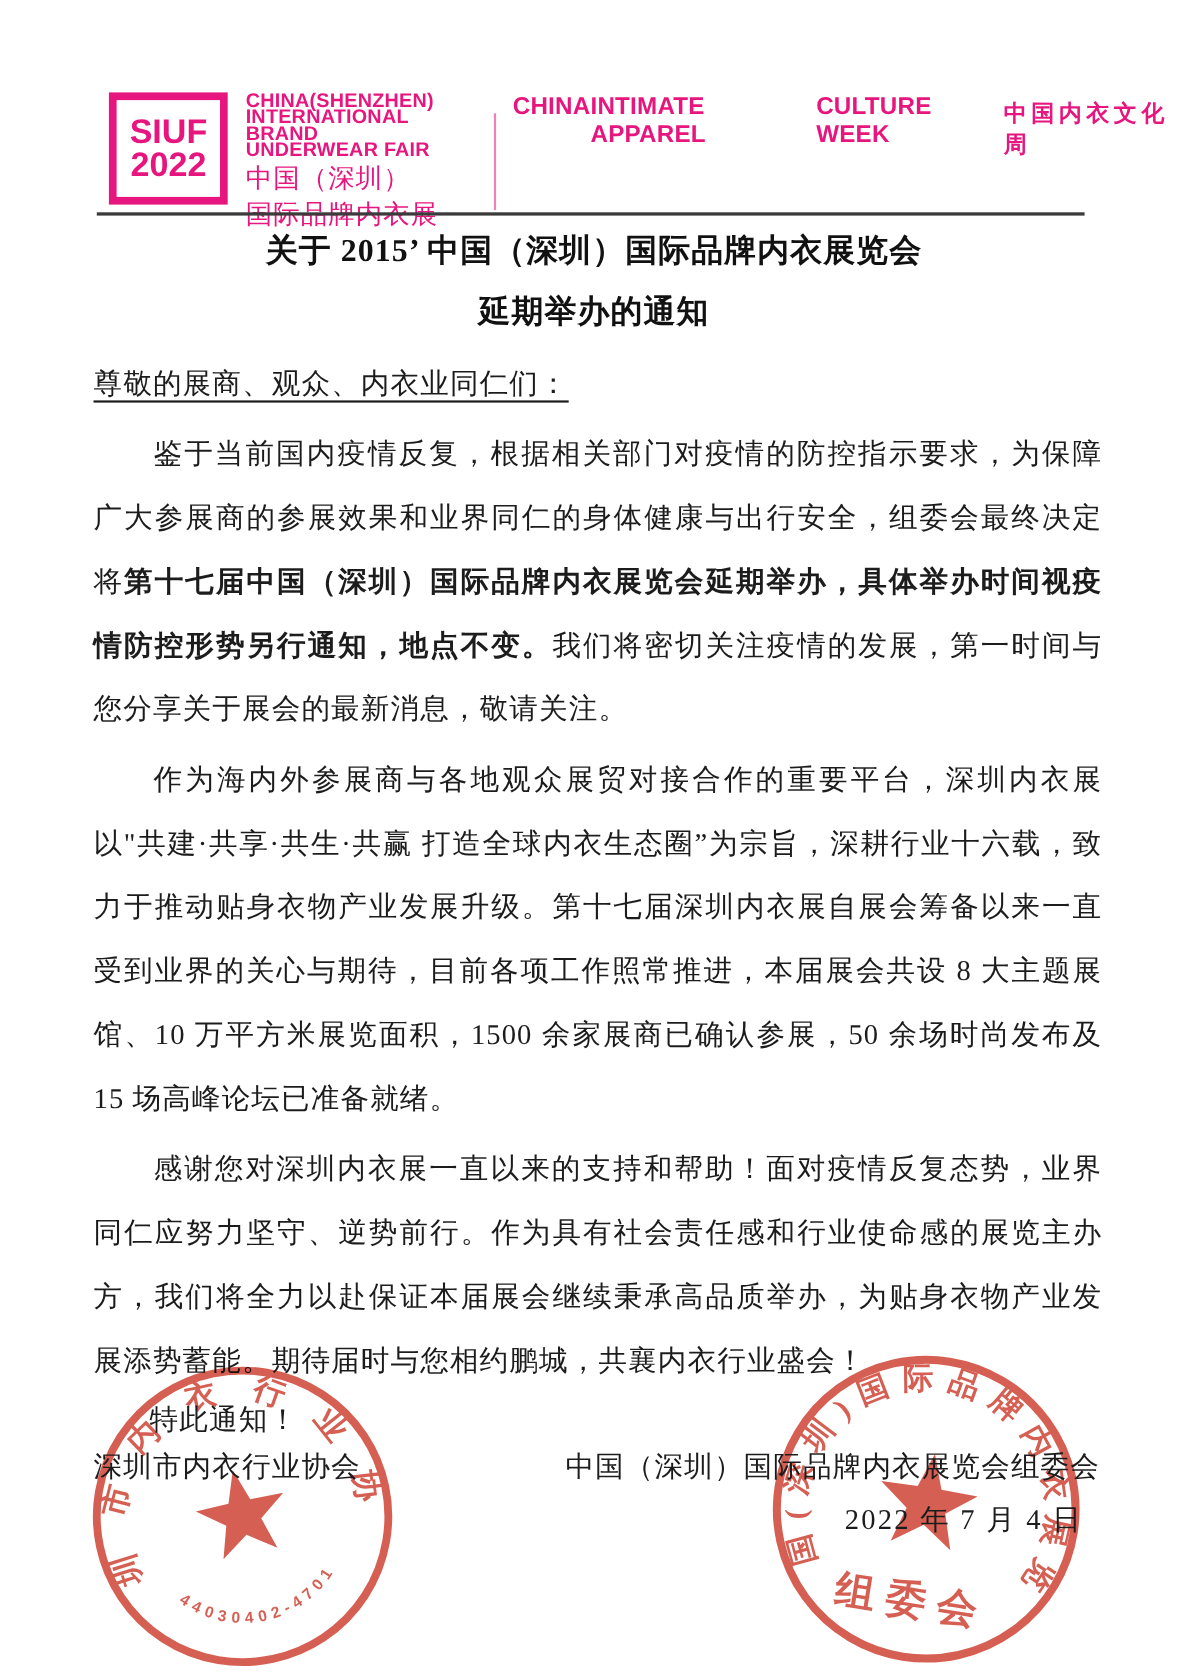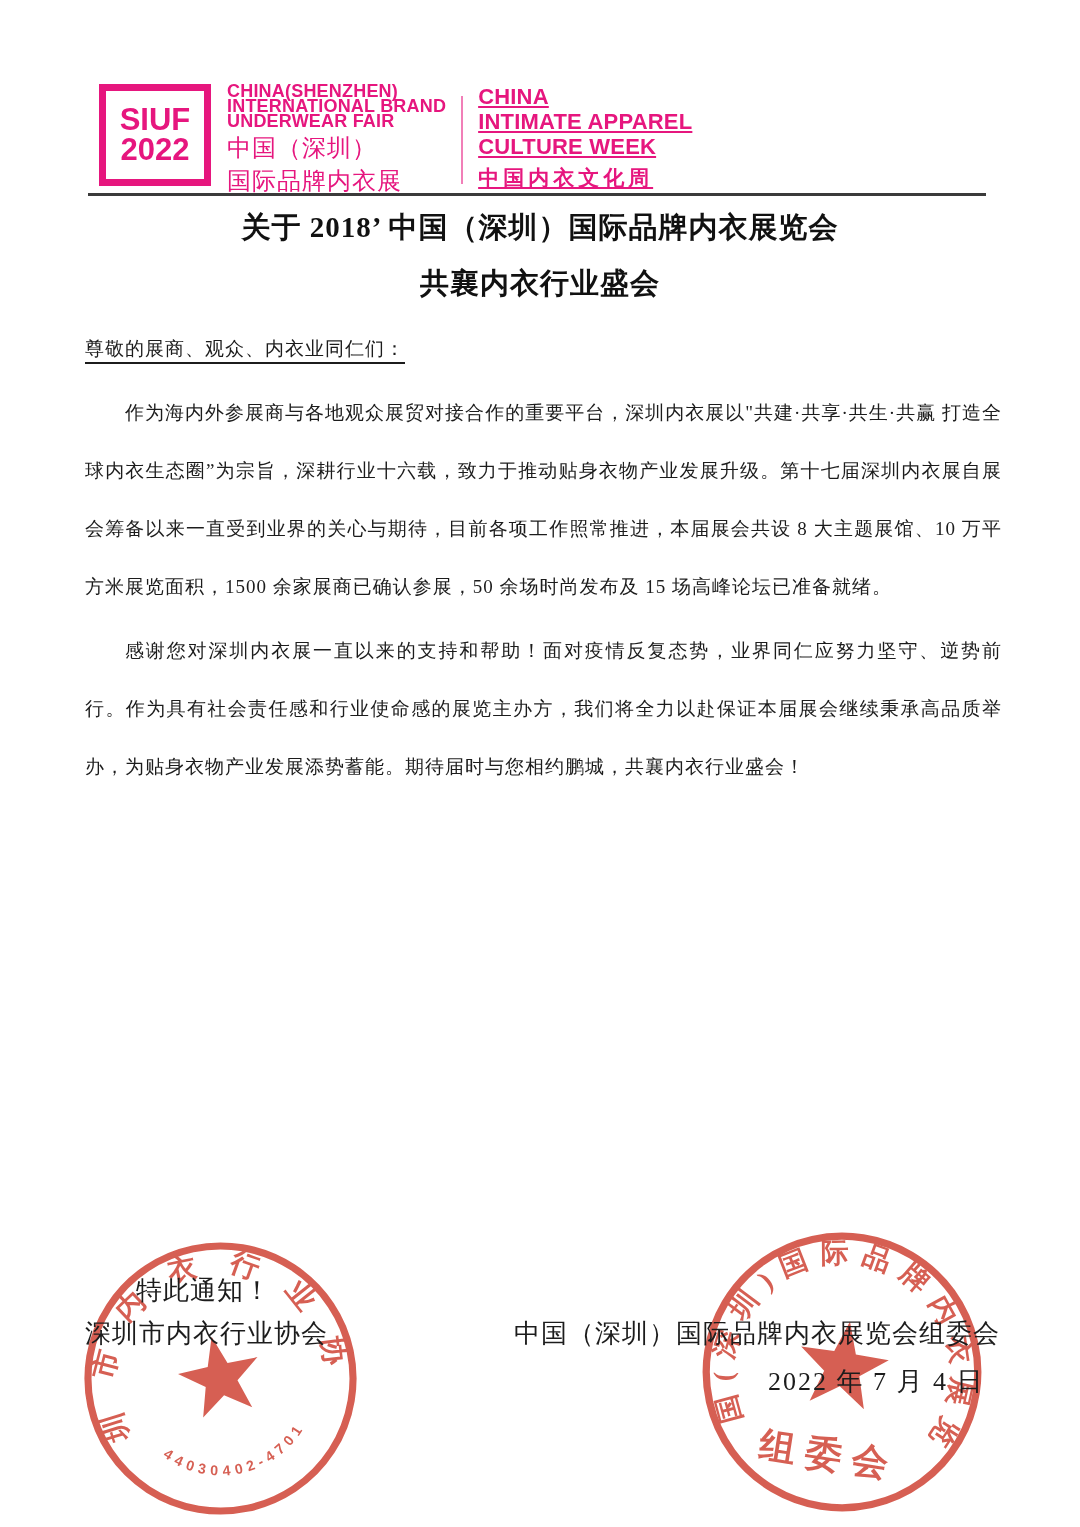--- a/index.html
+++ b/index.html
@@ -35,21 +35,21 @@
     font-weight:bold;line-height:.98;
     font-size:31px;letter-spacing:0;
   }
   .logo-mid{margin-left:16px;display:flex;flex-direction:column;justify-content:center;}
   .logo-en-small{font-size:18px;font-weight:bold;line-height:15px;letter-spacing:.2px;}
   .logo-cn-big{font-size:24px;font-weight:normal;line-height:29px;letter-spacing:1px;margin-top:4px;}
   .logo-divider{
     width:2px;height:88px;background:var(--brand);opacity:.55;
     margin:auto 15px;
   }
-  .logo-right{display:flex;flex-direction:column;justify-content:flex-start;text-decoration:underline;}
+  .logo-right{display:flex;flex-direction:row;justify-content:flex-start;}
   .logo-en-big{font-size:22px;font-weight:bold;line-height:25px;letter-spacing:.2px;}
   .logo-cn-small{font-size:21px;font-weight:bold;letter-spacing:4px;margin-top:5px;}
 
   .rule{
     position:absolute;top:193px;left:88px;
     width:898px;height:3px;background:#3b3b3b;
   }
 
   
   .title-line{
@@ -57,21 +57,21 @@
     text-align:center;font-weight:bold;
     font-size:29px;color:#111;
     letter-spacing:1px;
   }
   .title-1{top:208px;}
   .title-2{top:264px;}
 
   
   .content{
     position:absolute;top:320px;left:85px;width:917px;
-    font-size:19px;line-height:58px;
+    font-size:26px;line-height:58px;
     letter-spacing:1px;
     text-align:justify;
   }
   .salutation{
     text-decoration:underline;
     text-underline-offset:7px;
     text-decoration-thickness:2px;
   }
   .para{text-indent:2.1em;margin-top:6px;}
   .para .bold{font-weight:bold;}
@@ -123,25 +123,26 @@
     <div class="logo-right">
       <div class="logo-en-big">CHINA</div>
       <div class="logo-en-big">INTIMATE APPAREL</div>
       <div class="logo-en-big">CULTURE WEEK</div>
       <div class="logo-cn-small">中国内衣文化周</div>
     </div>
   </header>
 
   <div class="rule"></div>
 
-  <h1 class="title-line title-1">关于 2018’ 中国（深圳）国际品牌内衣展览会</h1>
-  <h1 class="title-line title-2">共襄内衣行业盛会</h1>
+  <h1 class="title-line title-1">关于 2015’ 中国（深圳）国际品牌内衣展览会</h1>
+  <h1 class="title-line title-2">延期举办的通知</h1>
 
   <main class="content">
     <p class="salutation">尊敬的展商、观众、内衣业同仁们：</p>
+    <p class="para"><span>鉴于当前国内疫情反复，根据相关部门对疫情的防控指示要求，为保障广大参展商的参展效果和业界同仁的身体健康与出行安全，组委会最终决定将</span><span class="bold">第十七届中国（深圳）国际品牌内衣展览会延期举办，具体举办时间视疫情防控形势另行通知，地点不变。</span><span>我们将密切关注疫情的发展，第一时间与您分享关于展会的最新消息，敬请关注。</span></p>
     <p class="para">作为海内外参展商与各地观众展贸对接合作的重要平台，深圳内衣展以"共建·共享·共生·共赢 打造全球内衣生态圈”为宗旨，深耕行业十六载，致力于推动贴身衣物产业发展升级。第十七届深圳内衣展自展会筹备以来一直受到业界的关心与期待，目前各项工作照常推进，本届展会共设 8 大主题展馆、10 万平方米展览面积，1500 余家展商已确认参展，50 余场时尚发布及 15 场高峰论坛已准备就绪。</p>
     <p class="para">感谢您对深圳内衣展一直以来的支持和帮助！面对疫情反复态势，业界同仁应努力坚守、逆势前行。作为具有社会责任感和行业使命感的展览主办方，我们将全力以赴保证本届展会继续秉承高品质举办，为贴身衣物产业发展添势蓄能。期待届时与您相约鹏城，共襄内衣行业盛会！</p>
   </main>
 
   <footer class="sign-area">
 
     <svg class="stamp stamp-left" viewBox="0 0 200 200" aria-hidden="true">
       <defs>
         <path id="arcTopL" d="M 35.9,137 A 74,74 0 1 1 164.1,137"></path>
         <path id="arcBotL" d="M 36.1,123.3 A 68,68 0 0 0 163.9,123.3"></path>

